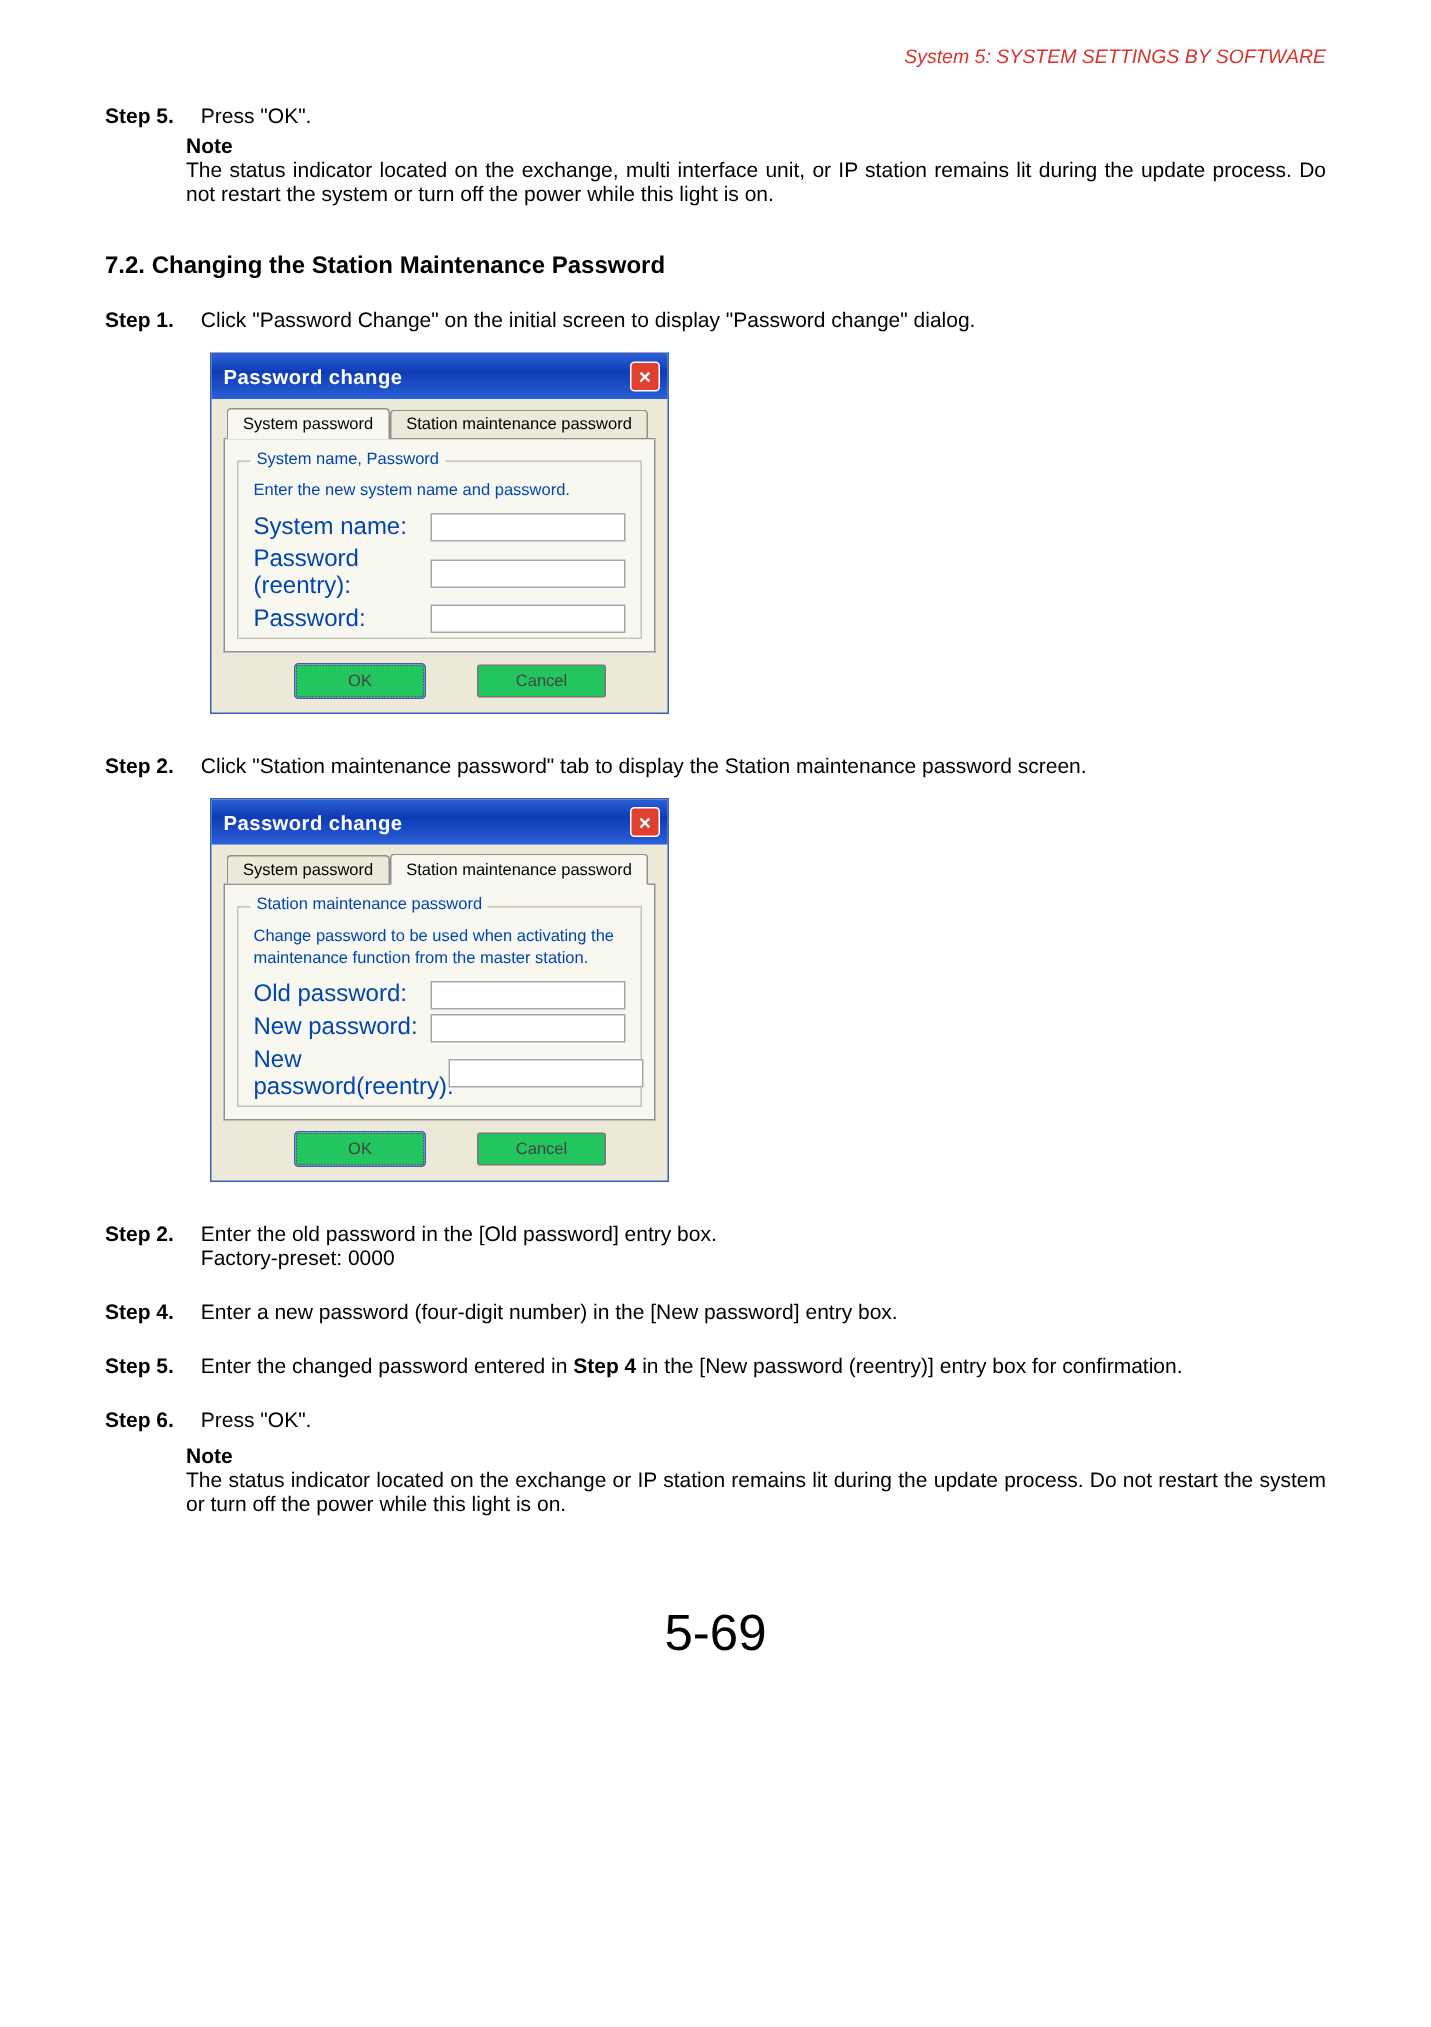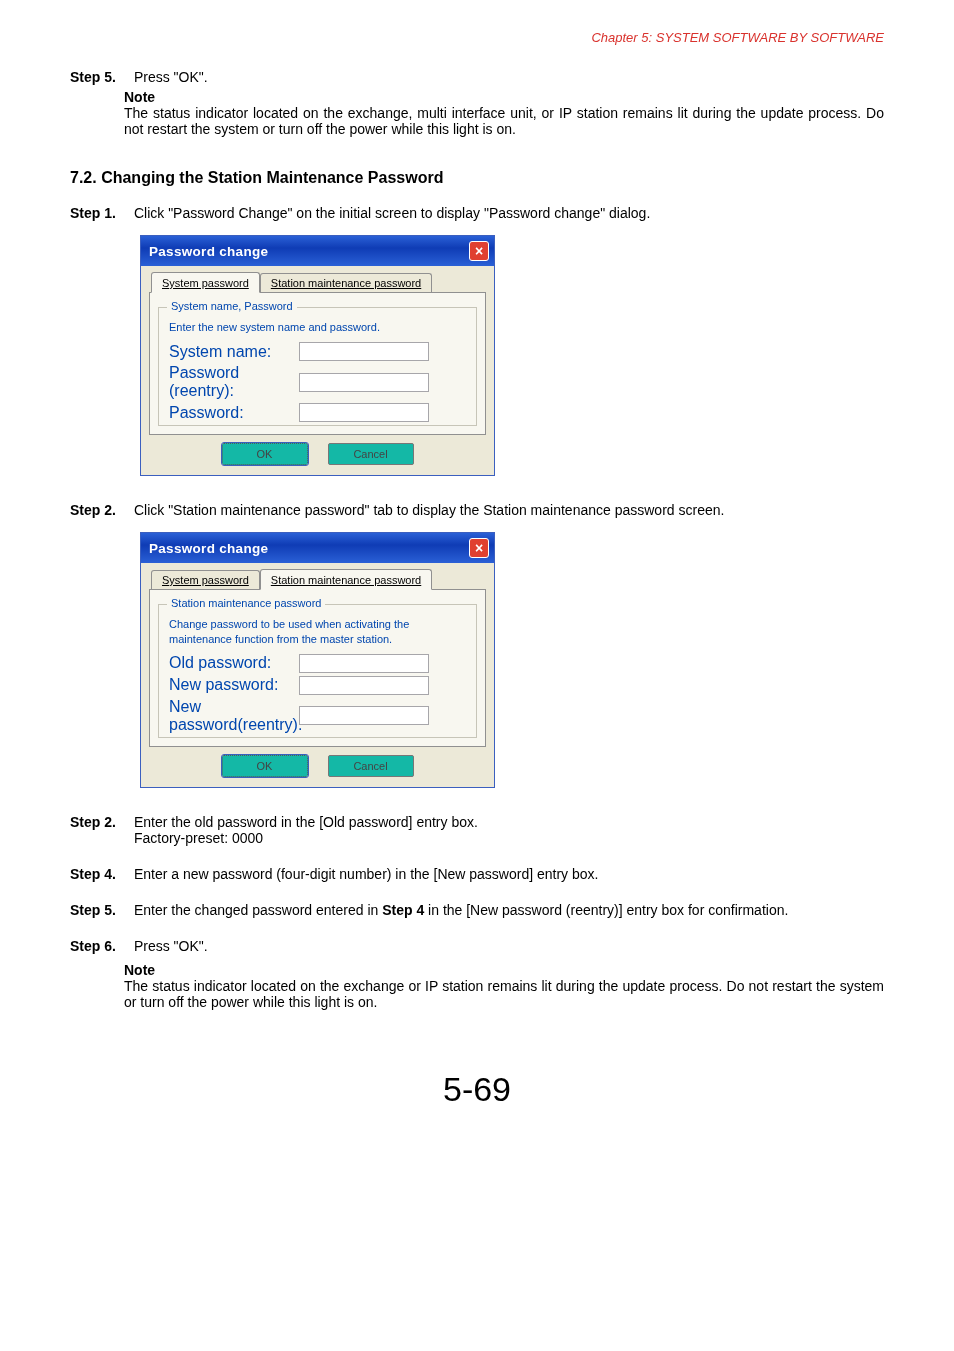--- a/index.html
+++ b/index.html
@@ -49,21 +49,21 @@
     font-size: 16px;
     margin-top: 32px;
     margin-bottom: 18px;
   }
   .dialog-wrap {
     margin-left: 70px;
     margin-top: 14px;
     margin-bottom: 26px;
   }
   .dialog {
-    width: 355px;
+    width: 306px;
     border: 1px solid #3b5fbf;
     background: #ece9d8;
     font-family: Tahoma, Arial, sans-serif;
     font-size: 11px;
   }
   .dialog-titlebar {
     background: linear-gradient(to bottom, #2a60d6 0%, #0f3cb5 40%, #2a60d6 100%);
     color: #fff;
     padding: 5px 5px 5px 8px;
     display: flex;
@@ -100,21 +100,20 @@
   .tab {
     padding: 3px 10px 3px 10px;
     border: 1px solid #909090;
     border-bottom: none;
     background: #ece9d8;
     margin-right: 0;
     position: relative;
     color: #000;
     font-size: 11px;
     border-radius: 3px 3px 0 0;
-    text-decoration: underline;
   }
   .tab.active {
     background: #f8f7f0;
     border-bottom: 1px solid #f8f7f0;
     margin-bottom: -1px;
     padding-top: 4px;
   }
   .tab-panel {
     border: 1px solid #909090;
     border-top: none;
@@ -163,47 +162,48 @@
   .dialog-buttons {
     display: flex;
     justify-content: center;
     gap: 20px;
     padding: 8px 0 2px 0;
   }
   .win-button {
     width: 86px;
     height: 22px;
     border: 1px solid #777;
-    background: #14b8a6;
+    background: #22c55e;
     font-size: 11px;
     font-family: Tahoma, Arial, sans-serif;
     text-align: center;
     line-height: 20px;
     color: #444;
     border-radius: 2px;
+    margin-left: 15px;
   }
   .win-button.default {
     border: 1px dotted #555;
     outline: 1px solid #3b5fbf;
   }
   .page-number {
     text-align: center;
     font-size: 34px;
     font-family: Arial, Helvetica, sans-serif;
     color: #000;
     margin-top: 60px;
     padding-right: 0;
   }
 </style>
 </head>
 <body>
 
 <div class="page">
 
-  <div class="chapter-header">Chapter 5:  SYSTEM SOFTWARE BY SOFTWARE</div>
+  <div class="chapter-header">System 5:  SYSTEM SETTINGS BY SOFTWARE</div>
 
   
   <div class="step-row">
     <div class="step-label">Step 5.</div>
     <div class="step-body">Press "OK".</div>
   </div>
   <div class="note-block">
     <div class="note-title">Note</div>
     <div>The status indicator located on the exchange, multi interface unit, or IP station remains lit during the update process. Do not restart the system or turn off the power while this light is on.</div>
   </div>

